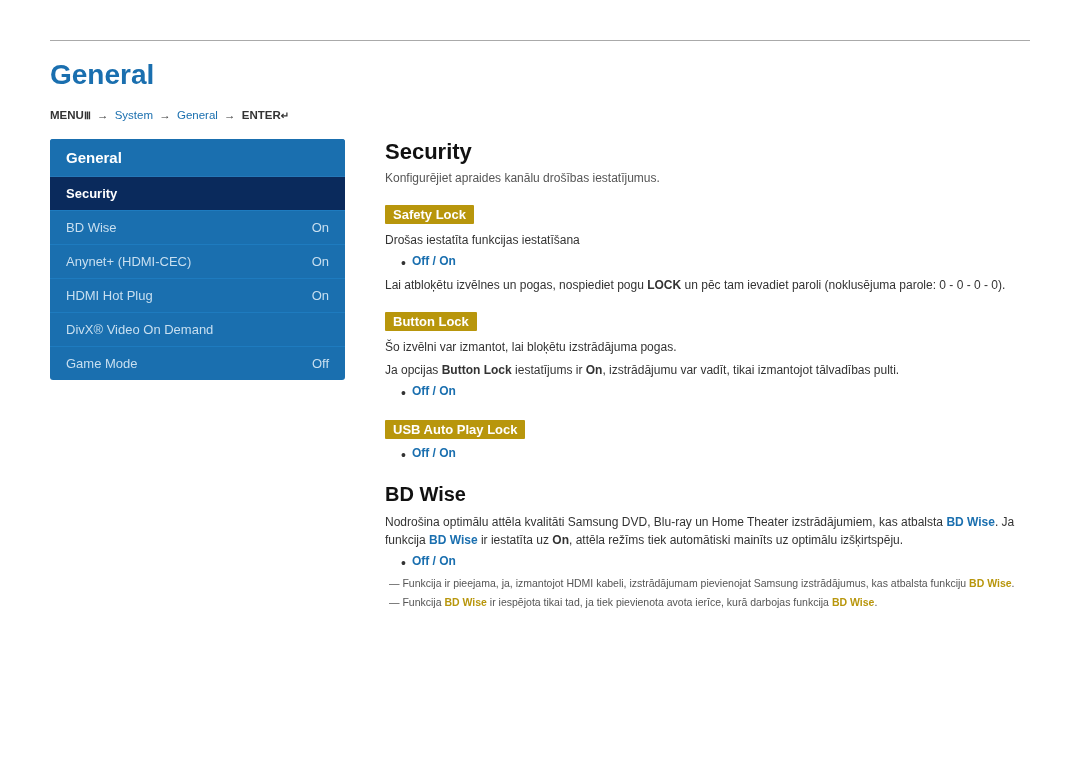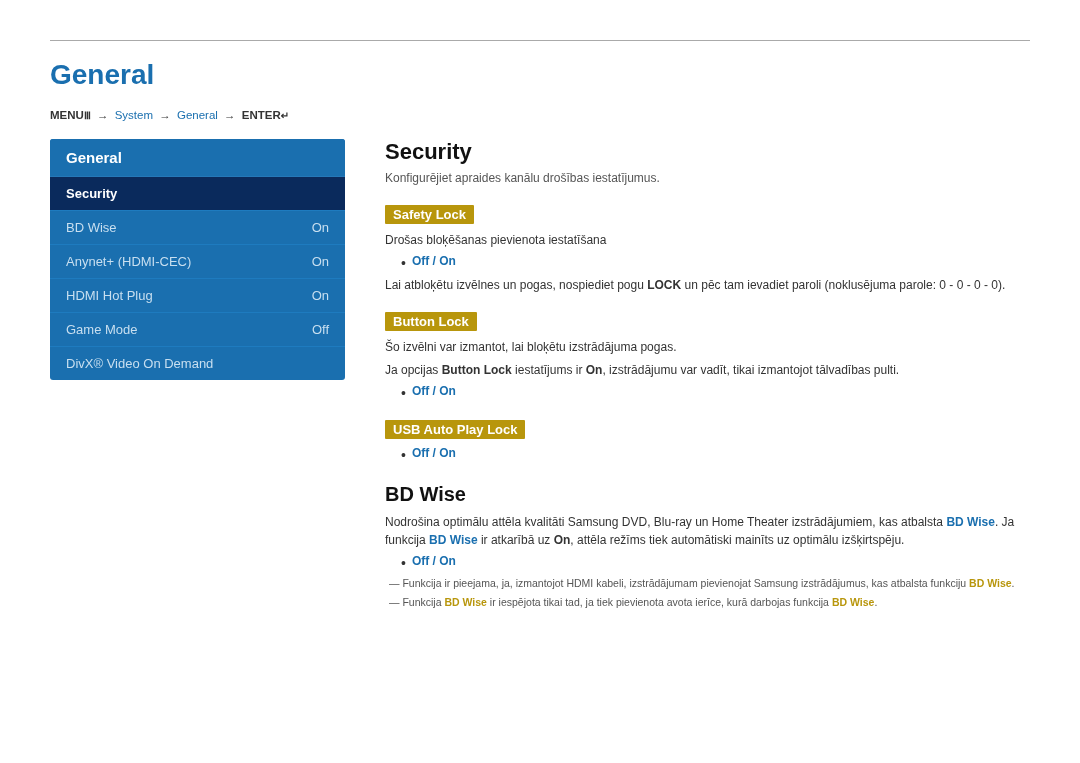--- a/index.html
+++ b/index.html
@@ -209,38 +209,38 @@
       </div>
       <div class="sidebar-item">
         <span>Anynet+ (HDMI-CEC)</span>
         <span class="item-value">On</span>
       </div>
       <div class="sidebar-item">
         <span>HDMI Hot Plug</span>
         <span class="item-value">On</span>
       </div>
       <div class="sidebar-item">
+        <span>DivX® Video On Demand</span>
+        <span class="item-value"></span>
+      </div>
+      <div class="sidebar-item">
         <span>Game Mode</span>
         <span class="item-value">Off</span>
       </div>
-      <div class="sidebar-item">
-        <span>DivX® Video On Demand</span>
-        <span class="item-value"></span>
-      </div>
     </div>
   </div>
 
   <div class="main-content">
 
     <div class="section-title">Security</div>
     <div class="section-desc">Konfigurējiet apraides kanālu drošības iestatījumus.</div>
 
     <div class="subsection-block">
       <div class="subsection-title">Safety Lock</div>
-      <div class="subsection-body">Drošas bloķēšanas pievienota iestatīšana</div>
+      <div class="subsection-body">Drošas iestatīta funkcijas iestatīšana</div>
       <div class="bullet-item">
         <span class="bullet-dot">•</span>
         <span class="off-on">Off / On</span>
       </div>
       <div class="subsection-body">
         <span>Lai atbloķētu izvēlnes un pogas, nospiediet pogu </span><span class="inline-bold">LOCK</span><span> un pēc tam ievadiet paroli (noklusējuma parole: 0 - 0 - 0 - 0).</span>
       </div>
     </div>
 
     <div class="subsection-block">
@@ -258,21 +258,21 @@
     <div class="subsection-block">
       <div class="subsection-title">USB Auto Play Lock</div>
       <div class="bullet-item">
         <span class="bullet-dot">•</span>
         <span class="off-on">Off / On</span>
       </div>
     </div>
 
     <div class="bd-wise-title">BD Wise</div>
     <div class="subsection-body">
-      <span>Nodrošina optimālu attēla kvalitāti Samsung DVD, Blu-ray un Home Theater izstrādājumiem, kas atbalsta </span><span class="inline-blue">BD Wise</span><span>. Ja funkcija </span><span class="inline-blue">BD Wise</span><span> ir atkarībā uz </span><span class="inline-bold">On</span><span>, attēla režīms tiek automātiski mainīts uz optimālu izšķirtspēju.</span>
+      <span>Nodrošina optimālu attēla kvalitāti Samsung DVD, Blu-ray un Home Theater izstrādājumiem, kas atbalsta </span><span class="inline-blue">BD Wise</span><span>. Ja funkcija </span><span class="inline-blue">BD Wise</span><span> ir iestatīta uz </span><span class="inline-bold">On</span><span>, attēla režīms tiek automātiski mainīts uz optimālu izšķirtspēju.</span>
     </div>
     <div class="bullet-item">
       <span class="bullet-dot">•</span>
       <span class="off-on">Off / On</span>
     </div>
     <div class="note-dash">
       <span>— </span><span>Funkcija ir pieejama, ja, izmantojot HDMI kabeli, izstrādājumam pievienojat Samsung izstrādājumus, kas atbalsta funkciju </span><span class="inline-gold">BD Wise</span><span>.</span>
     </div>
     <div class="note-dash">
       <span>— </span><span>Funkcija </span><span class="inline-gold">BD Wise</span><span> ir iespējota tikai tad, ja tiek pievienota avota ierīce, kurā darbojas funkcija </span><span class="inline-gold">BD Wise</span><span>.</span>

